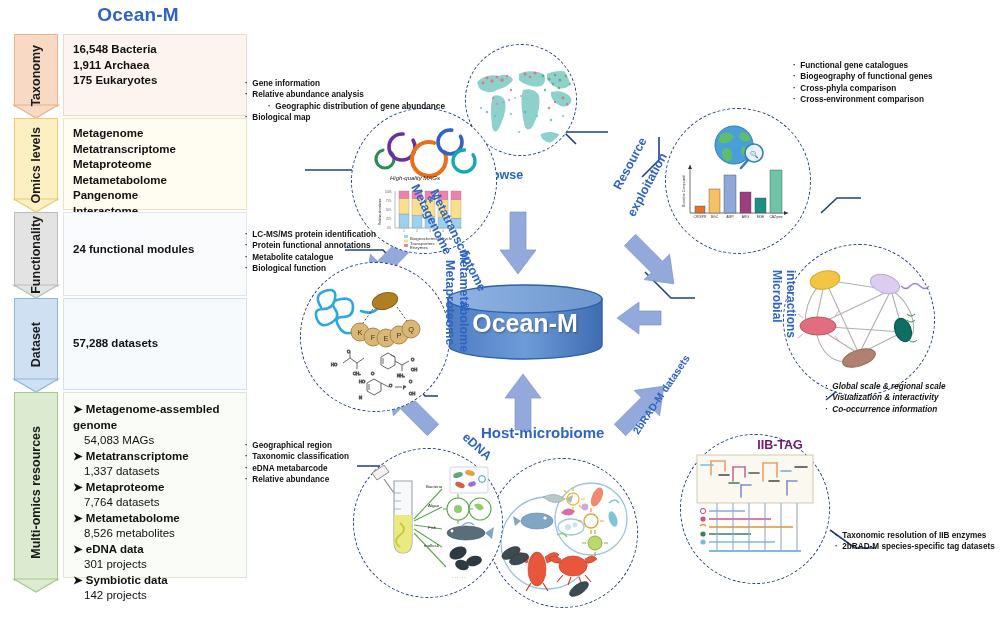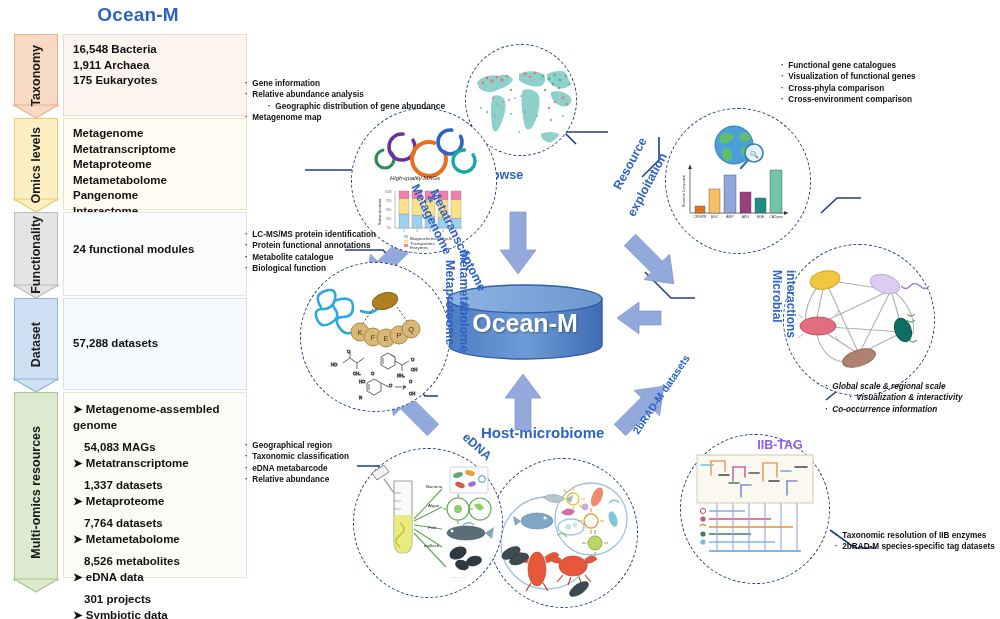--- a/index.html
+++ b/index.html
@@ -16,21 +16,21 @@
      border:1.2px solid #c9c9c9;border-bottom:none;box-sizing:border-box;}
   .arrow-shape .tip{position:absolute;left:0;bottom:0;width:44px;height:13px;}
   .arrow-label{position:absolute;left:0;top:0;width:100%;height:100%;
      display:flex;align-items:center;justify-content:center;}
   .arrow-label span{writing-mode:vertical-rl;transform:rotate(180deg);
      font-size:12.5px;font-weight:bold;color:#1b1b1b;white-space:nowrap;}
   .info-box{position:absolute;left:63px;width:184px;box-sizing:border-box;
      border:1px solid #ddd;padding:7px 8px 5px 9px;}
   .info-box .ln{font-size:11.5px;font-weight:bold;color:#111;line-height:15.5px;
      white-space:nowrap;}
-  .info-box .ln.sub{font-weight:bold;padding-left:11px;margin-top:7px;}
+  .info-box .ln.sub{font-weight:normal;padding-left:11px;}
   .info-box .ln.bullet{text-indent:-10px;padding-left:10px;}
   
   #diagram{left:225px;top:0;width:775px;height:619px;}
   .ann{position:absolute;font-size:8.2px;font-weight:bold;color:#111;
        line-height:11.4px;white-space:nowrap;}
   .ann .b{display:block;text-indent:-7px;padding-left:7px;}
   .node-label{position:absolute;color:#2E63C4;font-weight:bold;white-space:nowrap;}
   .circle-node{position:absolute;border-radius:50%;
        border:1.7px dashed #1F3F86;box-sizing:border-box;background:#fff;}
   svg{display:block;overflow:visible;}
@@ -359,21 +359,21 @@
     <div class="abs tiny" style="left:58px;top:131.5px;">Transporters</div>
     <div class="abs tiny" style="left:58px;top:136px;">Enzymes</div>
   </div>
   <div class="node-label" style="left:196px;top:182px;font-size:12.5px;transform:rotate(64deg);transform-origin:left top;">Metagenome</div>
   <div class="node-label" style="left:210px;top:193px;font-size:10px;transform:rotate(64deg);transform-origin:left top;">&amp;</div>
   <div class="node-label" style="left:215px;top:187px;font-size:12.5px;transform:rotate(64deg);transform-origin:left top;">Metatranscriptome</div>
   <div class="ann" style="left:20px;top:78px;">
     <span class="b" style="text-indent:-9px;padding-left:9px;">·&nbsp;&nbsp;<span>Gene information</span></span>
     <span class="b" style="text-indent:-9px;padding-left:9px;">·&nbsp;&nbsp;<span>Relative abundance analysis</span></span>
     <span class="b" style="text-indent:-9px;padding-left:9px;margin-left:23px;">·&nbsp;&nbsp;<span>Geographic distribution of gene abundance</span></span>
-    <span class="b" style="text-indent:-9px;padding-left:9px;">·&nbsp;&nbsp;<span>Metagenome map</span></span>
+    <span class="b" style="text-indent:-9px;padding-left:9px;">·&nbsp;&nbsp;<span>Biological map</span></span>
   </div>
 
   <div class="circle-node" style="left:440px;top:108px;width:146px;height:146px;">
 
     <svg class="abs" style="left:44px;top:14px;" width="58" height="48" viewBox="0 0 58 48">
       <circle cx="24" cy="22" r="19" fill="#4A9FD8" stroke="#2E7BB5" stroke-width="1"></circle>
       <g fill="#5FBE6B">
         <path d="M10,12 C16,8 22,10 24,14 C20,20 14,22 9,19 Z"></path>
         <path d="M13,26 C18,24 22,27 22,32 C22,38 18,40 15,37 C12,34 11,29 13,26 Z"></path>
         <path d="M30,10 C36,8 41,12 40,17 C36,20 31,18 29,14 Z"></path>
@@ -405,23 +405,23 @@
             <text x="50" y="57">AMP</text>
           <text x="65.5" y="57">ARG</text>
             <text x="80.5" y="57">MGE</text>
             <text x="96" y="57">CAZyme</text>
         </g>
       </svg>
     </div>
   </div>
   <div class="node-label" style="left:398px;top:178px;font-size:12.5px;transform:rotate(-62deg);transform-origin:left bottom;">Resource</div>
   <div class="node-label" style="left:412px;top:205px;font-size:12.5px;transform:rotate(-62deg);transform-origin:left bottom;">exploitation</div>
-  <div class="ann" style="left:556px;top:60px;">
+  <div class="ann" style="left:568px;top:60px;">
     <span class="b" style="text-indent:-9px;padding-left:9px;">·&nbsp;&nbsp;<span>Functional gene catalogues</span></span>
-    <span class="b" style="text-indent:-9px;padding-left:9px;">·&nbsp;&nbsp;<span>Visualization of functional genes</span></span>
+    <span class="b" style="text-indent:-9px;padding-left:9px;">·&nbsp;&nbsp;<span>Biogeography of functional genes</span></span>
     <span class="b" style="text-indent:-9px;padding-left:9px;">·&nbsp;&nbsp;<span>Cross-phyla comparison</span></span>
     <span class="b" style="text-indent:-9px;padding-left:9px;">·&nbsp;&nbsp;<span>Cross-environment comparison</span></span>
   </div>
 
   <div class="circle-node" style="left:558px;top:244px;width:152px;height:152px;">
     <svg width="148" height="148" viewBox="0 0 148 148" style="margin:1px">
       <g stroke="#B0B0B0" stroke-width="1.1" fill="none">
         <path d="M40,34 L106,44"></path>
           <path d="M40,34 L30,80"></path>
           <path d="M40,34 L74,108"></path>
@@ -448,21 +448,21 @@
       </g>
       <g fill="none" stroke="#E06E7E" stroke-width="0.9" opacity="0.7">
         <path d="M18,72 l-5,-4 M18,88 l-5,4 M50,70 l4,-5 M50,90 l4,5"></path>
       </g>
     </svg>
   </div>
   <div class="node-label" style="left:545px;top:270px;font-size:12px;writing-mode:vertical-rl;">Microbial</div>
   <div class="node-label" style="left:559px;top:270px;font-size:12px;writing-mode:vertical-rl;">interactions</div>
   <div class="ann" style="left:600px;top:381px;font-style:italic;">
     <span class="b" style="text-indent:-9px;padding-left:9px;">·&nbsp;&nbsp;<span>Global scale &amp; regional scale</span></span>
-    <span class="b" style="text-indent:-9px;padding-left:9px;margin-left:24px;">·&nbsp;&nbsp;<span>Visualization &amp; interactivity</span></span>
+    <span class="b" style="text-indent:-9px;padding-left:9px;">·&nbsp;&nbsp;<span>Visualization &amp; interactivity</span></span>
     <span class="b" style="text-indent:-9px;padding-left:9px;">·&nbsp;&nbsp;<span>Co-occurrence information</span></span>
   </div>
 
   <div class="circle-node" style="left:455px;top:434px;width:150px;height:150px;">
     <svg width="146" height="146" viewBox="0 0 146 146" style="margin:2px">
       <rect x="14" y="18" width="116" height="48" fill="#FBF8F0" stroke="#C9BE9C" stroke-width="0.8"></rect>
       <g stroke-width="1.6" fill="none" stroke-linecap="round">
         <path d="M18,28 h12" stroke="#6FC0E8"></path>
         <path d="M28,24 v14" stroke="#E8A06E"></path>
           <path d="M28,24 h14" stroke="#E8A06E"></path>
@@ -502,21 +502,21 @@
         <path d="M34,66 v48"></path>
           <path d="M50,66 v48"></path>
           <path d="M66,66 v48"></path>
         <path d="M82,66 v48"></path>
           <path d="M98,66 v48"></path>
           <path d="M114,66 v48"></path>
       </g>
       <path d="M26,114 h92" stroke="#7FB8E0" stroke-width="2"></path>
     </svg>
   </div>
-  <div class="node-label" style="left:500px;top:438px;width:110px;text-align:center;font-size:12.5px;color:#8b5cf6;">IIB-TAG</div>
+  <div class="node-label" style="left:500px;top:438px;width:110px;text-align:center;font-size:12.5px;color:#701a75;">IIB-TAG</div>
   <div class="node-label" style="left:415px;top:424px;font-size:10.5px;transform:rotate(-56deg);transform-origin:left bottom;">2bRAD-M datasets</div>
   <div class="ann" style="left:610px;top:530px;">
     <span class="b" style="text-indent:-9px;padding-left:9px;">·&nbsp;&nbsp;<span>Taxonomic resolution of IIB enzymes</span></span>
     <span class="b" style="text-indent:-9px;padding-left:9px;">·&nbsp;&nbsp;<span>2bRAD-M species-specific tag datasets</span></span>
   </div>
 
   <div class="circle-node" style="left:263px;top:458px;width:150px;height:150px;">
     <svg width="146" height="146" viewBox="0 0 146 146" style="margin:2px">
       <circle cx="56" cy="82" r="46" fill="#fff" stroke="#9BC2E4" stroke-width="1.3"></circle>
       <circle cx="100" cy="58" r="36" fill="#fff" stroke="#9BC2E4" stroke-width="1.3"></circle>

